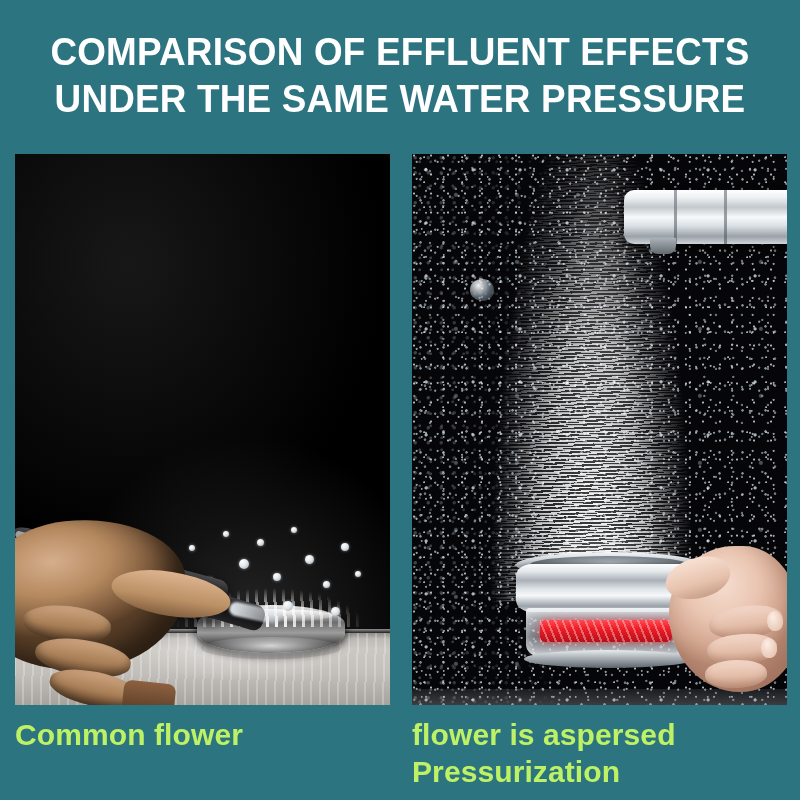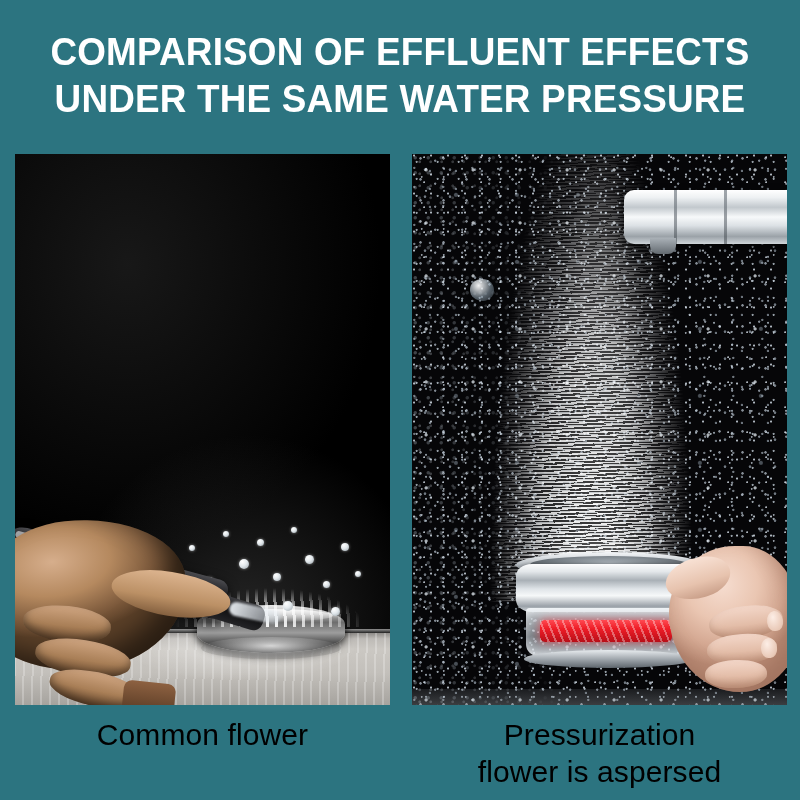--- a/index.html
+++ b/index.html
@@ -508,25 +508,24 @@
     left: 0; right: 0; bottom: 0;
     height: 16px;
     background: linear-gradient(to bottom, rgba(120,128,134,0.18), rgba(170,178,184,0.32));
   }
 
   
   .caption {
     position: absolute;
     top: 716px;
     width: 375px;
-    text-align: center;
-    color: #000000;
+    color: #bef264;
     font-size: 30px;
     line-height: 37px;
-    font-weight: normal;
+    font-weight: bold;
     letter-spacing: 0.1px;
   }
   .caption-left  { left: 15px; }
   .caption-right { left: 412px; }
   .caption-line { display: block; }
 </style>
 </head>
 <body>
 
 <div id="poster">
@@ -612,17 +611,17 @@
     <div class="pfinger pf3"></div>
     <div class="nail n1"></div>
     <div class="nail n2"></div>
   </div>
 
   <div class="caption caption-left">
     <span class="caption-line">Common flower</span>
   </div>
 
   <div class="caption caption-right">
+    <span class="caption-line">flower is aspersed</span>
     <span class="caption-line">Pressurization</span>
-    <span class="caption-line">flower is aspersed</span>
   </div>
 
 </div>
 
 </body></html>

